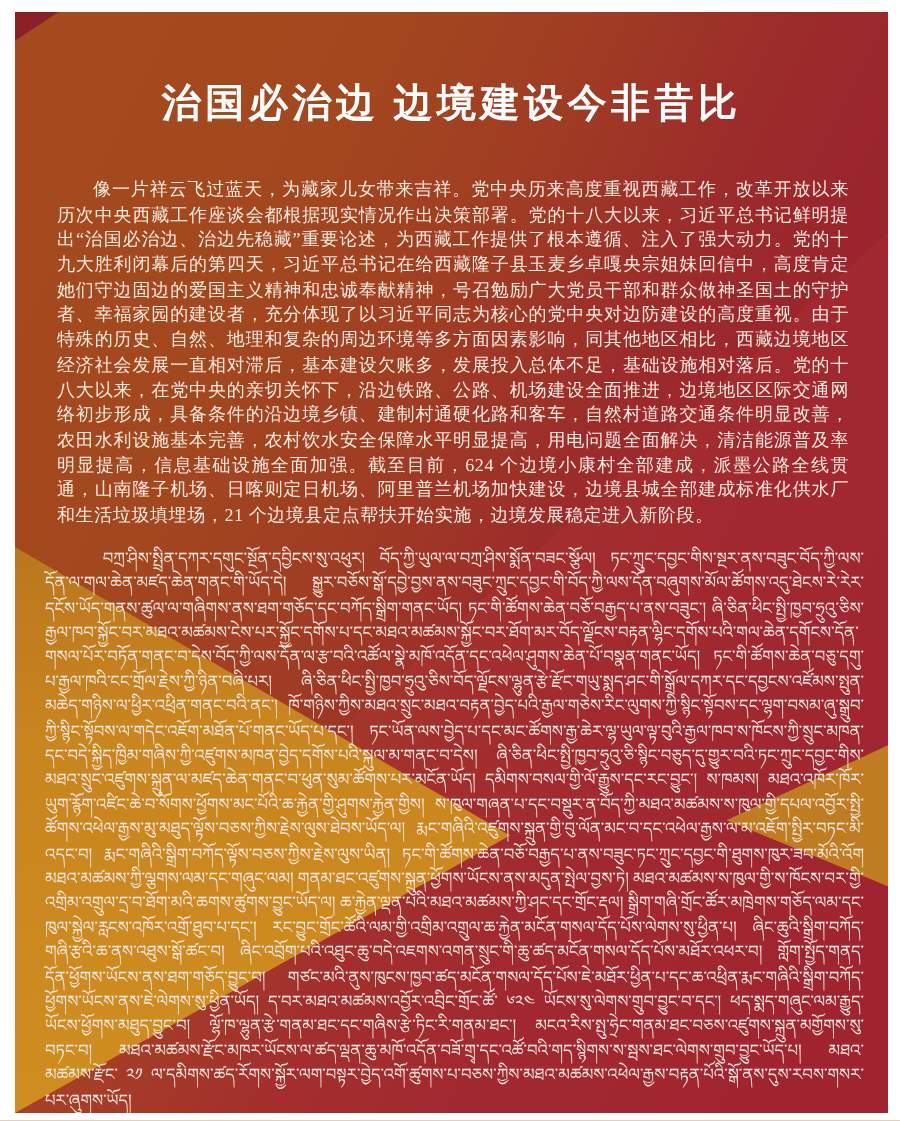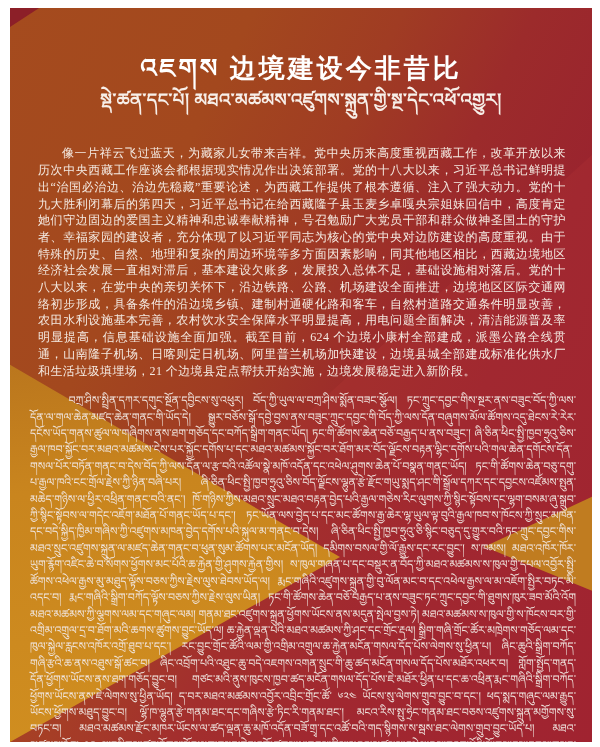--- a/index.html
+++ b/index.html
@@ -88,19 +88,18 @@
 <body>
 
 <div class="page-frame">
   <div class="panel">
     <div class="corner-sliver"></div>
     <div class="light-band"></div>
     <div class="amber-left"></div>
     <div class="amber-right"></div>
 
     <div class="content">
-      <h1 class="unit-title">འཇགས 边境建设今非昔比</h1>
-      <div class="unit-subtitle">སྡེ་ཚན་དང་པོ། མཐའ་མཚམས་འཛུགས་སྐྲུན་གྱི་སྔ་དེང་འཕོ་འགྱུར།</div>
+      <h1 class="unit-title">治国必治边 边境建设今非昔比</h1>
       <p class="para-cn">像一片祥云飞过蓝天，为藏家儿女带来吉祥。党中央历来高度重视西藏工作，改革开放以来历次中央西藏工作座谈会都根据现实情况作出决策部署。党的十八大以来，习近平总书记鲜明提出“治国必治边、治边先稳藏”重要论述，为西藏工作提供了根本遵循、注入了强大动力。党的十九大胜利闭幕后的第四天，习近平总书记在给西藏隆子县玉麦乡卓嘎央宗姐妹回信中，高度肯定她们守边固边的爱国主义精神和忠诚奉献精神，号召勉励广大党员干部和群众做神圣国土的守护者、幸福家园的建设者，充分体现了以习近平同志为核心的党中央对边防建设的高度重视。由于特殊的历史、自然、地理和复杂的周边环境等多方面因素影响，同其他地区相比，西藏边境地区经济社会发展一直相对滞后，基本建设欠账多，发展投入总体不足，基础设施相对落后。党的十八大以来，在党中央的亲切关怀下，沿边铁路、公路、机场建设全面推进，边境地区区际交通网络初步形成，具备条件的沿边境乡镇、建制村通硬化路和客车，自然村道路交通条件明显改善，农田水利设施基本完善，农村饮水安全保障水平明显提高，用电问题全面解决，清洁能源普及率明显提高，信息基础设施全面加强。截至目前，624 个边境小康村全部建成，派墨公路全线贯通，山南隆子机场、日喀则定日机场、阿里普兰机场加快建设，边境县城全部建成标准化供水厂和生活垃圾填埋场，21 个边境县定点帮扶开始实施，边境发展稳定进入新阶段。</p>
       <p class="para-bo">བཀྲ་ཤིས་སྤྲིན་དཀར་དགུང་སྔོན་དབྱིངས་སུ་འཕུར། བོད་ཀྱི་ཡུལ་ལ་བཀྲ་ཤིས་སྨོན་བཟང་སྩོལ། ཏང་ཀྲུང་དབྱང་གིས་སྔར་ནས་བཟུང་བོད་ཀྱི་ལས་དོན་ལ་གལ་ཆེན་མཛད་ཆེན་གནང་གི་ཡོད་དེ། སྒྱུར་བཅོས་སྒོ་དབྱེ་བྱས་ནས་བཟུང་ཀྲུང་དབྱང་གི་བོད་ཀྱི་ལས་དོན་བཞུགས་མོལ་ཚོགས་འདུ་ཐེངས་རེ་རེར་དངོས་ཡོད་གནས་ཚུལ་ལ་གཞིགས་ནས་ཐག་གཅོད་དང་བཀོད་སྒྲིག་གནང་ཡོད། ཏང་གི་ཚོགས་ཆེན་བཅོ་བརྒྱད་པ་ནས་བཟུང་། ཞི་ཅིན་ཕིང་སྤྱི་ཁྱབ་ཧྲུའུ་ཅིས་རྒྱལ་ཁབ་སྐྱོང་བར་མཐའ་མཚམས་ངེས་པར་སྐྱོང་དགོས་པ་དང་མཐའ་མཚམས་སྐྱོང་བར་ཐོག་མར་བོད་ལྗོངས་བརྟན་ལྷིང་དགོས་པའི་གལ་ཆེན་དགོངས་དོན་གསལ་པོར་བཏོན་གནང་བ་དེས་བོད་ཀྱི་ལས་དོན་ལ་རྩ་བའི་འཚོལ་སྣེ་མཁོ་འདོན་དང་འཕེལ་ཤུགས་ཆེན་པོ་བསྣན་གནང་ཡོད། ཏང་གི་ཚོགས་ཆེན་བཅུ་དགུ་པ་རྒྱལ་ཁའི་ངང་གྲོལ་རྗེས་ཀྱི་ཉིན་བཞི་པར། ཞི་ཅིན་ཕིང་སྤྱི་ཁྱབ་ཧྲུའུ་ཅིས་བོད་ལྗོངས་ལྷུན་རྩེ་རྫོང་གཡུ་སྨད་ཤང་གི་སྒྲོལ་དཀར་དང་དབྱངས་འཛོམས་སྤུན་མཆེད་གཉིས་ལ་ཕྱིར་འཕྲིན་གནང་བའི་ནང་། ཁོ་གཉིས་ཀྱིས་མཐའ་སྲུང་མཐའ་བརྟན་བྱེད་པའི་རྒྱལ་གཅེས་རིང་ལུགས་ཀྱི་སྙིང་སྟོབས་དང་ལྷག་བསམ་ཞུ་སྒྲུབ་ཀྱི་སྙིང་སྟོབས་ལ་གདེང་འཇོག་མཐོན་པོ་གནང་ཡོད་པ་དང་། ཏང་ཡོན་ལས་བྱེད་པ་དང་མང་ཚོགས་རྒྱ་ཆེར་ལྷ་ཡུལ་ལྟ་བུའི་རྒྱལ་ཁབ་ས་ཁོངས་ཀྱི་སྲུང་མཁན་དང་བདེ་སྐྱིད་ཁྱིམ་གཞིས་ཀྱི་འཛུགས་མཁན་བྱེད་དགོས་པའི་སྐུལ་མ་གནང་བ་དེས། ཞི་ཅིན་ཕིང་སྤྱི་ཁྱབ་ཧྲུའུ་ཅི་སྙིང་བཅུད་དུ་གྱུར་བའི་ཏང་ཀྲུང་དབྱང་གིས་མཐའ་སྲུང་འཛུགས་སྐྲུན་ལ་མཛད་ཆེན་གནང་བ་ཕུན་སུམ་ཚོགས་པར་མངོན་ཡོད། དམིགས་བསལ་གྱི་ལོ་རྒྱུས་དང་རང་བྱུང་། ས་ཁམས། མཐའ་འཁོར་ཁོར་ཡུག་རྙོག་འཛིང་ཆེ་བ་སོགས་ཕྱོགས་མང་པོའི་ཆ་རྐྱེན་གྱི་ཤུགས་རྐྱེན་གྱིས། ས་ཁུལ་གཞན་པ་དང་བསྡུར་ན་བོད་ཀྱི་མཐའ་མཚམས་ས་ཁུལ་གྱི་དཔལ་འབྱོར་སྤྱི་ཚོགས་འཕེལ་རྒྱས་མུ་མཐུད་ལྟོས་བཅས་ཀྱིས་རྗེས་ལུས་ཐེབས་ཡོད་ལ། རྨང་གཞིའི་འཛུགས་སྐྲུན་གྱི་བུ་ལོན་མང་བ་དང་འཕེལ་རྒྱས་ལ་མ་འཇོག་སྤྱིར་བཏང་མི་འདང་བ། རྨང་གཞིའི་སྒྲིག་བཀོད་ལྟོས་བཅས་ཀྱིས་རྗེས་ལུས་ཡིན། ཏང་གི་ཚོགས་ཆེན་བཅོ་བརྒྱད་པ་ནས་བཟུང་ཏང་ཀྲུང་དབྱང་གི་ཐུགས་ཁུར་ཟབ་མོའི་འོག མཐའ་མཚམས་ཀྱི་ལྕགས་ལམ་དང་གཞུང་ལམ། གནམ་ཐང་འཛུགས་སྐྲུན་ཕྱོགས་ཡོངས་ནས་མདུན་སྤེལ་བྱས་ཏེ། མཐའ་མཚམས་ས་ཁུལ་གྱི་ས་ཁོངས་བར་གྱི་འགྲིམ་འགྲུལ་དྲ་བ་ཐོག་མའི་ཆགས་ཚུགས་བྱུང་ཡོད་ལ། ཆ་རྐྱེན་ལྡན་པའི་མཐའ་མཚམས་ཀྱི་ཤང་དང་གྲོང་རྡལ། སྒྲིག་གཞི་གྲོང་ཚོར་མཁྲེགས་གཅོད་ལམ་དང་ཁུལ་སྐྱེལ་རླངས་འཁོར་འགྲོ་ཐུབ་པ་དང་། རང་བྱུང་གྲོང་ཚོའི་ལམ་གྱི་འགྲིམ་འགྲུལ་ཆ་རྐྱེན་མངོན་གསལ་དོད་པོས་ལེགས་སུ་ཕྱིན་པ། ཞིང་ཆུའི་སྒྲིག་བཀོད་གཞི་རྩའི་ཆ་ནས་འཐུས་སྒོ་ཚང་བ། ཞིང་འབྲོག་པའི་འཐུང་ཆུ་བདེ་འཇགས་འགན་སྲུང་གི་ཆུ་ཚད་མངོན་གསལ་དོད་པོས་མཐོར་འཕར་བ། གློག་སྤྱོད་གནད་དོན་ཕྱོགས་ཡོངས་ནས་ཐག་གཅོད་བྱུང་བ། གཙང་མའི་ནུས་ཁུངས་ཁྱབ་ཚད་མངོན་གསལ་དོད་པོས་ཇེ་མཐོར་ཕྱིན་པ་དང་ཆ་འཕྲིན་རྨང་གཞིའི་སྒྲིག་བཀོད་ཕྱོགས་ཡོངས་ནས་ཇེ་ལེགས་སུ་ཕྱིན་ཡོད། ད་བར་མཐའ་མཚམས་འབྱོར་འབྲིང་གྲོང་ཚོ་ ༦༢༤ ཡོངས་སུ་ལེགས་གྲུབ་བྱུང་བ་དང་། ཕད་སྨད་གཞུང་ལམ་རྒྱུད་ཡོངས་ཕྱོགས་མཐུད་བྱུང་བ། ལྷོ་ཁ་ལྷུན་རྩེ་གནམ་ཐང་དང་གཞིས་རྩེ་ཏིང་རི་གནམ་ཐང་། མངའ་རིས་སྤུ་ཧྲེང་གནམ་ཐང་བཅས་འཛུགས་སྐྲུན་མགྱོགས་སུ་བཏང་བ། མཐའ་མཚམས་རྫོང་མཁར་ཡོངས་ལ་ཚད་ལྡན་ཆུ་མཁོ་འདོན་བཟོ་གྲྭ་དང་འཚོ་བའི་གད་སྙིགས་ས་སྦས་ཐང་ལེགས་གྲུབ་བྱུང་ཡོད་པ། མཐའ་མཚམས་རྫོང་ ༢༡ ལ་དམིགས་ཚད་རོགས་སྐྱོར་ལག་བསྟར་བྱེད་འགོ་ཚུགས་པ་བཅས་ཀྱིས་མཐའ་མཚམས་འཕེལ་རྒྱས་བརྟན་པོའི་སྒོ་ནས་དུས་རབས་གསར་པར་ཞུགས་ཡོད།</p>
     </div>
   </div>
 </div>
 
 </body></html>

